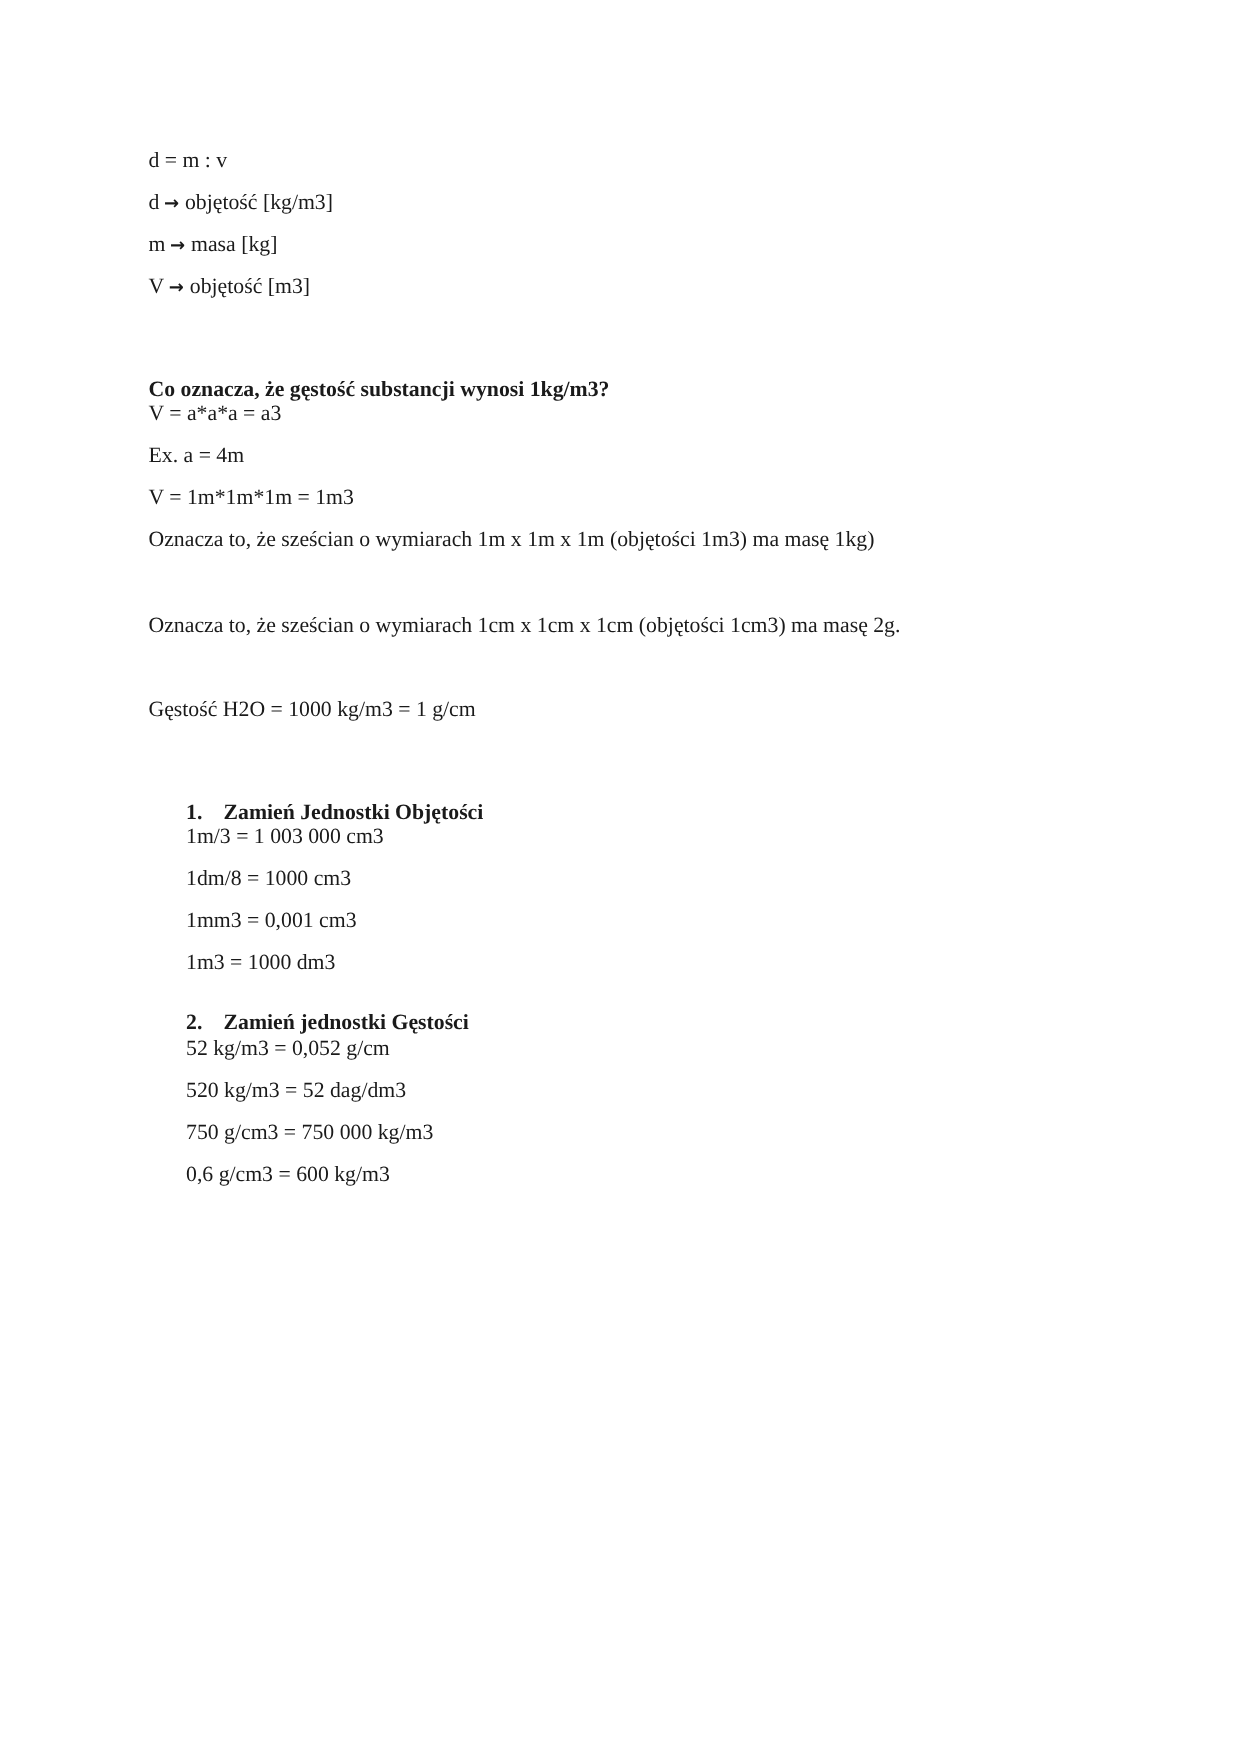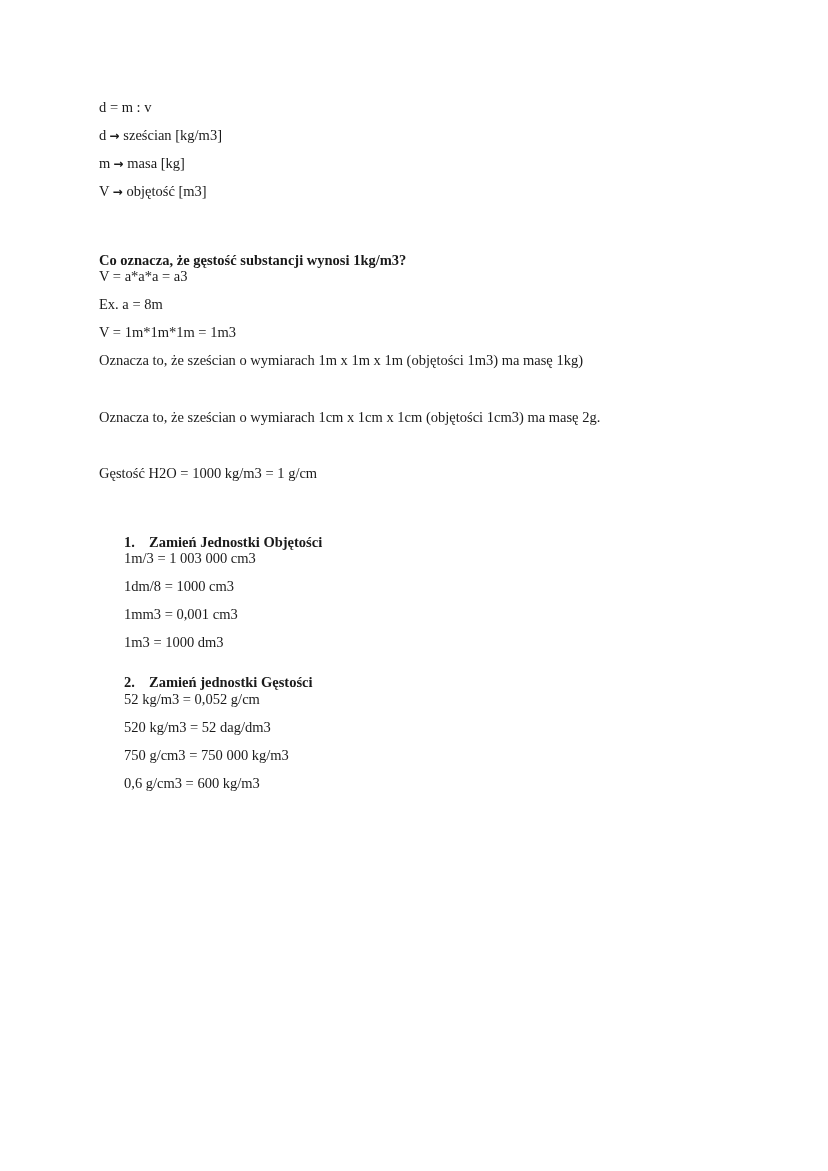--- a/index.html
+++ b/index.html
@@ -14,32 +14,32 @@
     .arrow { font-family: "DejaVu Sans", sans-serif; font-size: 12px; font-weight: bold; margin: 0 4px 0 3px; }
   </style>
 </head>
 <body>
 
 <div class="page">
 
   <div class="line l0" style="top:98px">d = m : v</div>
 
   <div class="line l0" style="top:126px">
-    <span>d</span><span class="arrow">→</span><span>sześcian [kg/m3]</span>
+    <span>d</span><span class="arrow">→</span><span>objętość [kg/m3]</span>
   </div>
   <div class="line l0" style="top:154px">
     <span>m</span><span class="arrow">→</span><span>masa [kg]</span>
   </div>
   <div class="line l0" style="top:182px">
     <span>V</span><span class="arrow">→</span><span>objętość [m3]</span>
   </div>
 
   <div class="line l0 bold" style="top:239px">Co oznacza, że gęstość substancji wynosi 1kg/m3?</div>
   <div class="line l0" style="top:267px">V = a*a*a = a3</div>
-  <div class="line l0" style="top:295px">Ex. a = 8m</div>
+  <div class="line l0" style="top:295px">Ex. a = 4m</div>
   <div class="line l0" style="top:323px">V = 1m*1m*1m = 1m3</div>
   <div class="line l0" style="top:351px">Oznacza to, że sześcian o wymiarach 1m x 1m x 1m (objętości 1m3) ma masę 1kg)</div>
 
   <div class="line l0" style="top:408px">Oznacza to, że sześcian o wymiarach 1cm x 1cm x 1cm (objętości 1cm3) ma masę 2g.</div>
 
   <div class="line l0" style="top:464px">Gęstość H2O = 1000 kg/m3 = 1 g/cm</div>
 
   <div class="line l1 bold" style="top:521px">
     <span class="num">1.</span><span>Zamień Jednostki Objętości</span>
   </div>

